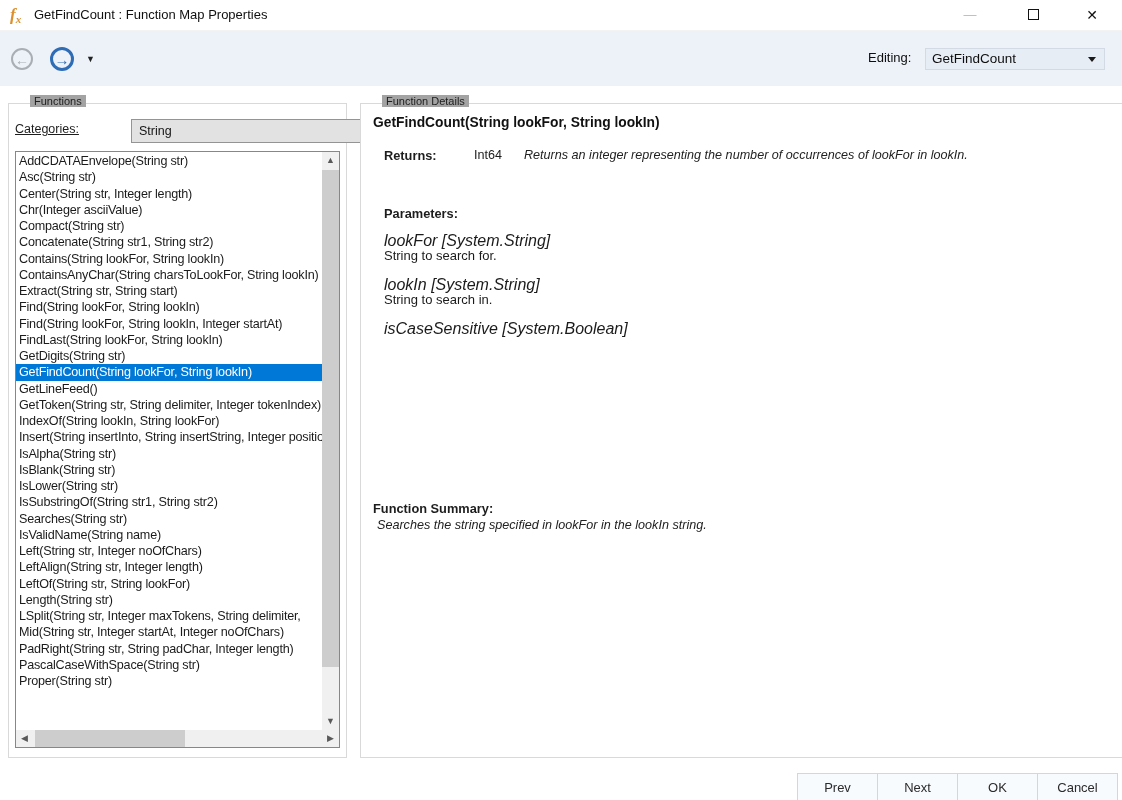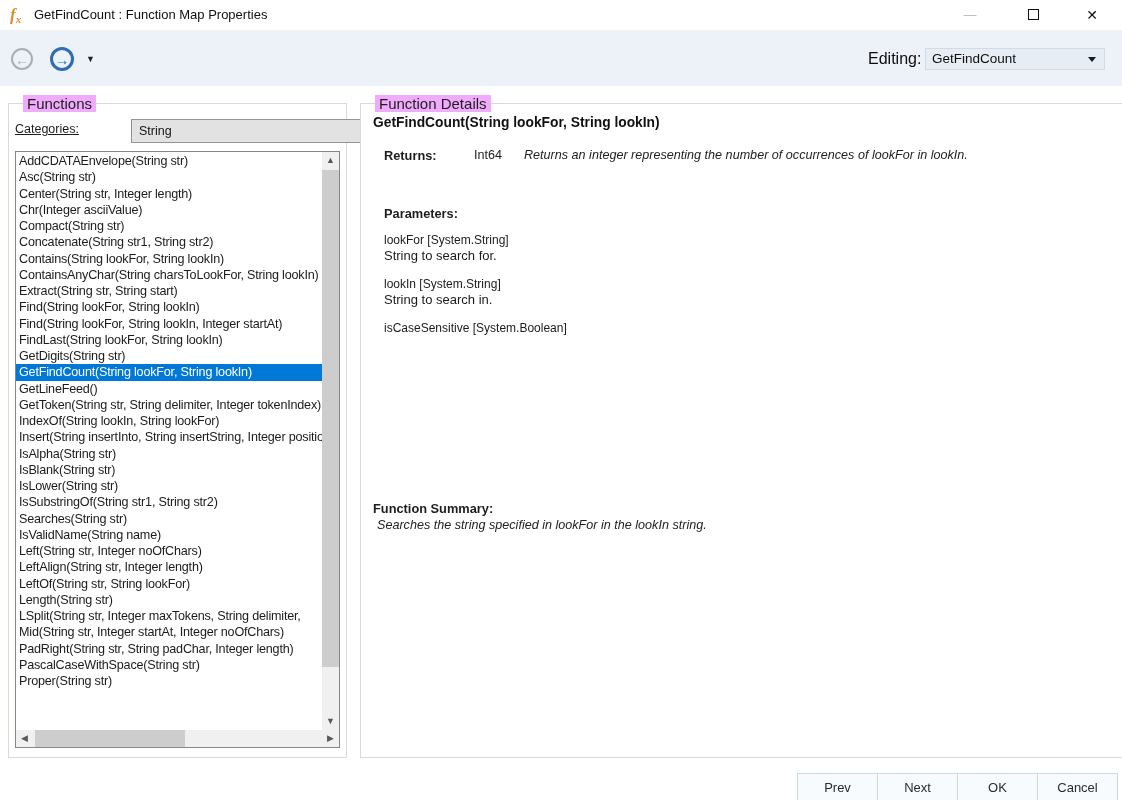--- a/index.html
+++ b/index.html
@@ -24,33 +24,33 @@
   
   .toolbar { position:absolute; left:0; top:30px; width:1122px; height:56px; background:#edf2f8; border-top:1px solid #f3f3f3; }
   .navbtn { position:absolute; top:50%; transform:translateY(-50%); border-radius:50%;
     text-align:center; cursor:default; }
   .nav-back { left:11px; width:22px; height:22px; border:2px solid #a9aeb5; color:#a9aeb5;
     font-size:14px; line-height:20px; }
   .nav-fwd { left:50px; width:24px; height:24px; border:3px solid #2e6db6; color:#2e6db6;
     font-weight:bold; font-size:15px; line-height:19px; }
   .nav-caret { position:absolute; left:86px; top:50%; transform:translateY(-50%);
     font-size:9px; color:#222; }
-  .editing-label { position:absolute; left:868px; top:19px; font-size:16px; color:#0e0e0e; }
+  .editing-label { position:absolute; left:868px; top:19px; font-size:13px; color:#0e0e0e; }
   .editing-dd { position:absolute; left:925px; top:17px; width:180px; height:22px;
     background:#e7edf5; border:1px solid #d3dae4; font-size:13.5px; color:#0e0e0e;
     line-height:20px; padding-left:6px; }
   .editing-dd .dd-caret { position:absolute; right:8px; top:8px; width:0; height:0;
     border-left:4px solid transparent; border-right:4px solid transparent; border-top:5px solid #1a1a1a; }
 
   
   .groupbox { position:absolute; border:1px solid #d9d9d9; background:#fff; }
   .gb-left { left:8px; top:103px; width:339px; height:655px; }
   .gb-right { left:360px; top:103px; width:883px; height:655px; }
-  .gb-legend { position:absolute; top:-9px; left:14px; background:#f0abfc; padding:0 4px;
-    font-size:15px; color:#1d1d1d; }
+  .gb-legend { position:absolute; top:-9px; left:21px; background:#a3a3a3; padding:0 4px;
+    font-size:11px; color:#1d1d1d; }
 
   
   .cat-label { position:absolute; left:6px; top:18px; font-size:12.5px; color:#1d1d1d;text-decoration:underline; }
   .combobox { position:absolute; left:122px; top:15px; width:247px; height:24px;
     background:#e2e2e2; border:1px solid #949494; font-size:12.5px; line-height:22px;
     padding-left:7px; color:#141414; }
   .combobox .cb-chev { position:absolute; right:7px; top:1px; font-size:12px; color:#3c3c3c; }
 
   .listbox { position:absolute; left:6px; top:47px; width:325px; height:597px;
     background:#fff; border:1px solid #828790; overflow:hidden; }
@@ -74,21 +74,21 @@
   .hscroll .thumb { position:absolute; top:0; left:19px; width:150px; height:17px; background:#cdcdcd; }
 
   
   .fd-signature { position:absolute; left:12px; top:11px; font-size:13.8px; font-weight:bold; color:#111; }
   .fd-returns-label { position:absolute; left:23px; top:44px; font-size:12.8px; font-weight:bold; }
   .fd-returns-type { position:absolute; left:113px; top:44px; font-size:12.6px; }
   .fd-returns-desc { position:absolute; left:163px; top:44px; font-size:12.6px; font-style:italic; color:#222; }
   .fd-params-label { position:absolute; left:23px; top:102px; font-size:12.8px; font-weight:bold; }
   .fd-params { position:absolute; left:23px; top:129px; width:680px; }
   .param-block { margin-bottom:14px; }
-  .param-name { font-size:12px; line-height:15px; color:#1b1b1b; }
+  .param-name { font-size:16px; line-height:15px; color:#1b1b1b;font-style:italic; }
   .param-desc { font-size:13px; line-height:15px; color:#1b1b1b; }
   .fd-summary-label { position:absolute; left:12px; top:397px; font-size:12.8px; font-weight:bold; }
   .fd-summary-text { position:absolute; left:16px; top:414px; font-size:12.6px; font-style:italic; color:#222; }
 
   
   .footer { position:absolute; left:0; top:773px; width:1122px; height:27px; background:#fff; }
   .footer .btn { position:absolute; top:0; width:81px; height:30px; background:#f8fbfe;
     border:1px solid #ccd8e4; font-size:13px; color:#2b2b2b; text-align:center; line-height:28px; }
 </style>
 </head>

